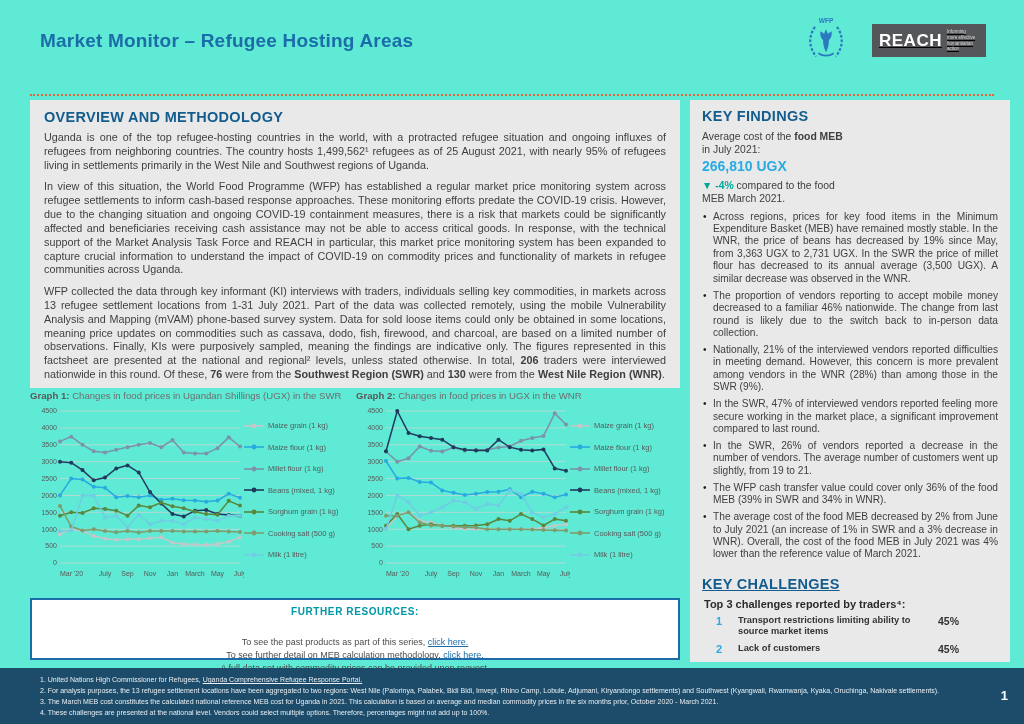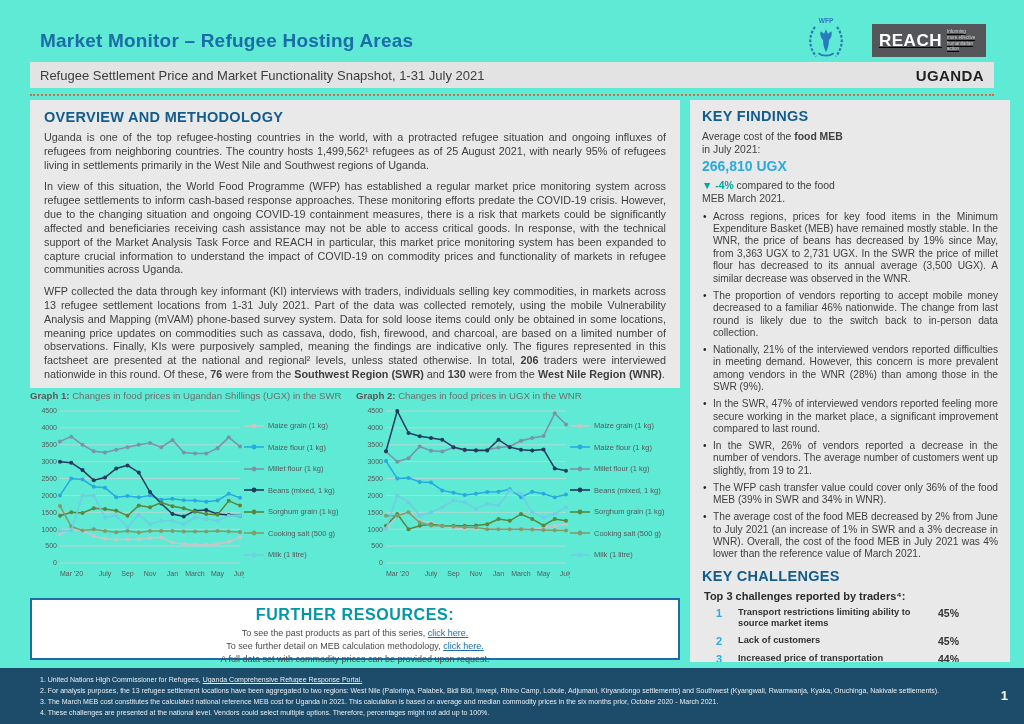--- a/index.html
+++ b/index.html
@@ -33,32 +33,32 @@
   .chart-caption { font-size:9.6px; color:#6d6e71; margin-bottom:2px; white-space:nowrap; overflow:hidden; }
   .chart-caption .b { color:#58595b; }
   .chart-flex { display:flex; align-items:flex-start; }
   .chart-svg { width:214px; }
   .legend { width:106px; padding-top:18px; }
   .lg-item { display:flex; align-items:center; gap:4px; margin-bottom:12.5px; }
   .lg-item span { font-size:7.5px; color:#58595b; white-space:nowrap; }
 
   
   .resources { position:absolute; left:30px; top:598px; width:650px; height:62px; background:#fff; border:2px solid #1b6ca8; text-align:center; padding-top:6px; }
-  .res-h { font-size:16px; font-weight:bold; color:#0097a7; letter-spacing:.6px; margin-bottom:3px; }
+  .res-h { font-size:10px; font-weight:bold; color:#0097a7; letter-spacing:.6px; margin-bottom:19px; }
   .res-line { font-size:9px; color:#4a4a4a; line-height:1.45; }
 
   
   .rightcol { position:absolute; left:690px; top:100px; width:320px; height:562px; background:#e9e9e9; padding:8px 12px 0 12px; overflow:hidden; }
   .stats { display:flex; gap:10px; margin-bottom:6px; }
   .stat { width:50%; font-size:10.4px; color:#404040; line-height:1.25; }
   .stat-val { font-size:14px; font-weight:bold; color:#29abe2; margin:2px 0 3px 0; }
   .bullets { list-style:none; }
   .bullets li { position:relative; font-size:10.2px; line-height:1.22; color:#3f3f3f; text-align:justify; padding-left:11px; margin-bottom:4.5px; }
   .bullets li::before { content:"•"; position:absolute; left:1px; top:0; color:#231f20; }
-  .kc-head { margin-top:7px; }
+  .kc-head { margin-top:15px;text-decoration:underline; }
   .kc-sub { font-size:11px; font-weight:bold; color:#2b2b2b; margin:2px 0 5px 2px; }
   .kc-row { display:flex; align-items:flex-start; margin:0 2px 6px 14px; }
   .kc-rank { width:22px; font-size:11px; font-weight:bold; color:#29abe2; }
   .kc-label { width:200px; font-size:9.3px; font-weight:bold; color:#333; line-height:1.2; padding-right:6px; }
   .kc-pct { width:36px; font-size:10.5px; font-weight:bold; color:#333; text-align:left; }
 
   
   .footer { position:absolute; left:0; top:668px; width:1024px; height:56px; background:#1d4c6a; color:#fff; padding:7px 60px 0 40px; }
   .fnote { font-size:7px; line-height:1.55; color:#e8eef3; white-space:nowrap; overflow:hidden; }
   .pagenum { position:absolute; right:16px; top:20px; font-size:13px; font-weight:bold; color:#fff; }
@@ -84,24 +84,20 @@
 
   <div class="reach-logo">
     <span class="reach-word">REACH</span>
     <span class="reach-tag">
       <div>Informing</div>
       <div>more effective</div>
       <div>humanitarian action</div>
     </span>
   </div>
 
-  <div class="subbar">
-    <span class="sub">Refugee Settlement Price and Market Functionality Snapshot, 1-31 July 2021</span>
-    <span class="country">UGANDA</span>
-  </div>
   <div class="dotline"></div>
 
   <div class="overview">
     <div class="sect-h">OVERVIEW AND METHODOLOGY</div>
     <p class="para"><span>Uganda is one of the top refugee-hosting countries in the world, with a protracted refugee situation and ongoing influxes of refugees from neighboring countries. The country hosts 1,499,562¹ refugees as of 25 August 2021, with nearly 95% of refugees living in settlements primarily in the West Nile and Southwest regions of Uganda.</span></p>
     <p class="para"><span>In view of this situation, the World Food Programme (WFP) has established a regular market price monitoring system across refugee settlements to inform cash-based response approaches. These monitoring efforts predate the COVID-19 crisis. However, due to the changing situation and ongoing COVID-19 containment measures, there is a risk that markets could be significantly affected and beneficiaries receiving cash assistance may not be able to access critical goods. In response, with the technical support of the Market Analysis Task Force and REACH in particular, this market price monitoring system has been expanded to capture crucial information to understand the impact of COVID-19 on commodity prices and functionality of markets in refugee communities across Uganda.</span></p>
     <p class="para"><span>WFP collected the data through key informant (KI) interviews with traders, individuals selling key commodities, in markets across 13 refugee settlement locations from 1-31 July 2021. Part of the data was collected remotely, using the mobile Vulnerability Analysis and Mapping (mVAM) phone-based survey system. Data for sold loose items could only be obtained in some locations, meaning price updates on commodities such as cassava, dodo, fish, firewood, and charcoal, are based on a limited number of observations. Finally, KIs were purposively sampled, meaning the findings are indicative only. The figures represented in this factsheet are presented at the national and regional² levels, unless stated otherwise. In total, </span><span class="b">206</span><span> traders were interviewed nationwide in this round. Of these, </span><span class="b">76</span><span> were from the </span><span class="b">Southwest Region (SWR)</span><span> and </span><span class="b">130</span><span> were from the </span><span class="b">West Nile Region (WNR)</span><span>.</span></p>
   </div>
 
   <div class="charts">

